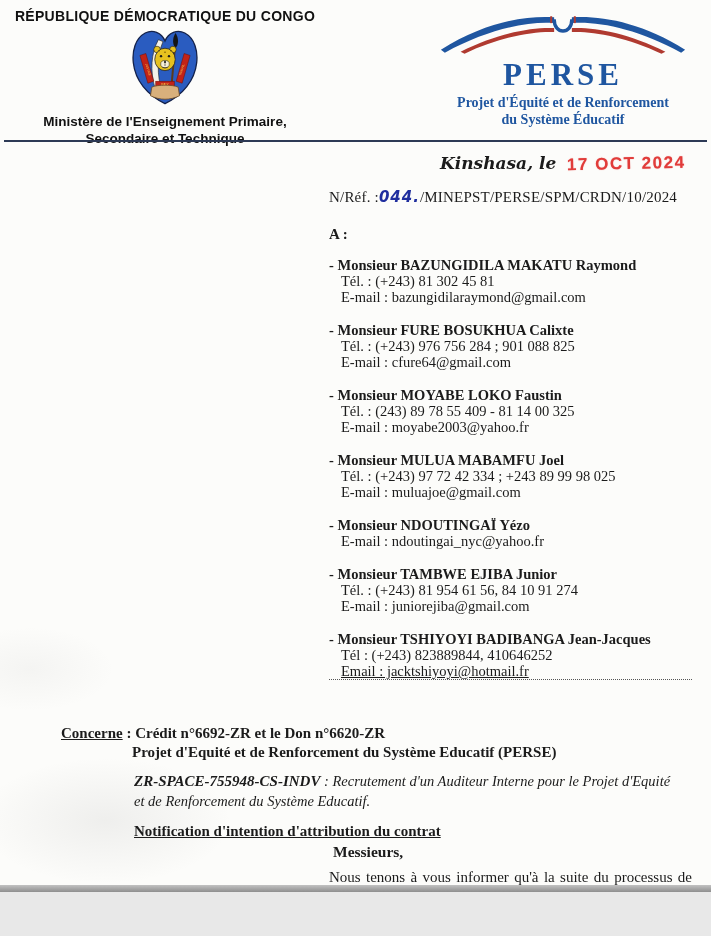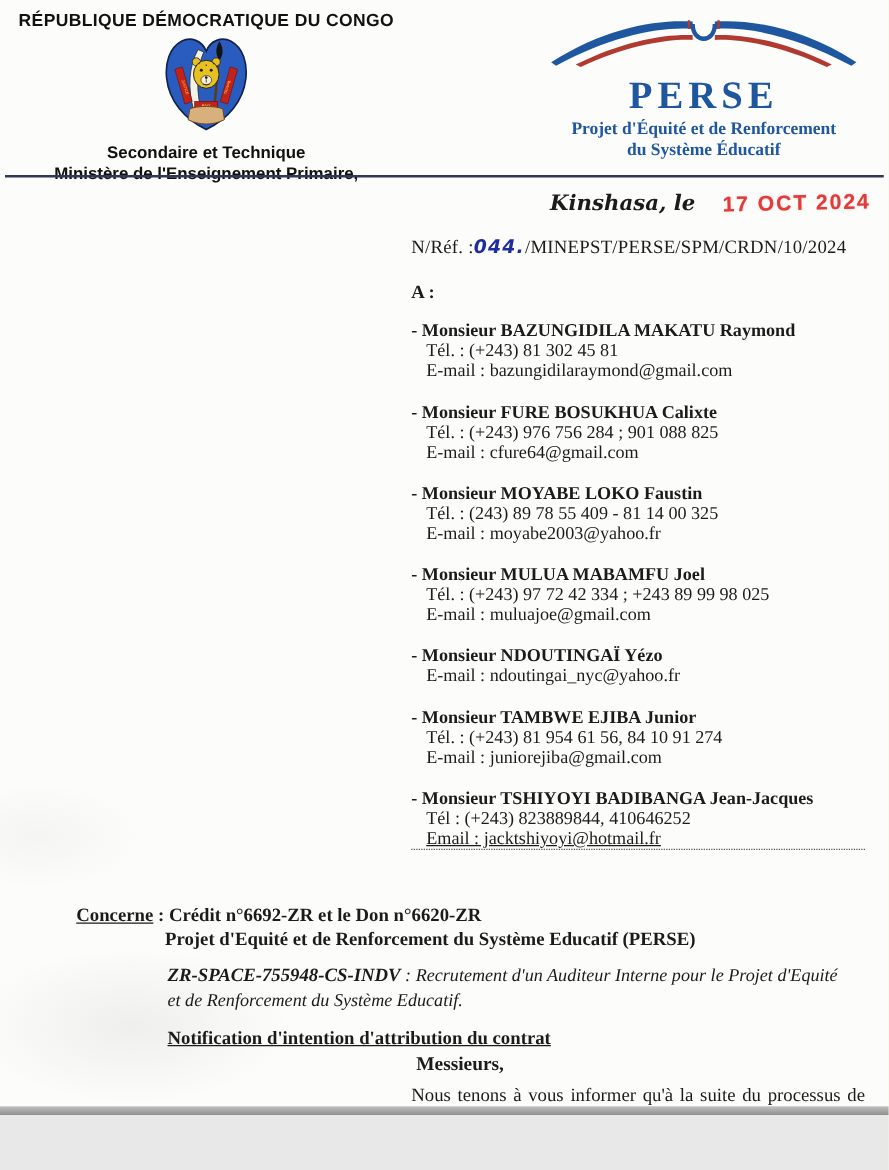--- a/index.html
+++ b/index.html
@@ -28,21 +28,21 @@
   .ministry { font-size: 13.5px; font-weight: bold; line-height: 17px; color:#111; }
   .hdr-right {
     position: absolute; left: 420px; top: 8px; width: 286px;
     text-align: center;
     font-family: Liberation Serif, serif;
   }
   .perse-word { font-size: 31px; font-weight: bold; letter-spacing: 4px; color: #1f56a0; line-height: 32px; margin-top: 1px; }
   .perse-tag { font-size: 14px; font-weight: bold; color: #1f56a0; line-height: 17px; margin-top: 3px; }
   .hdr-rule { position: absolute; left: 4px; top: 140px; width: 703px; height: 2px; background: #2d3a55; }
   
-  .dateline { position: absolute; left: 440px; top: 153px; display: flex; align-items: baseline; gap: 22px; }
+  .dateline { position: absolute; left: 440px; top: 153px; display: flex; align-items: baseline; gap: 11px; }
   .kinshasa { font-family: "DejaVu Serif", serif; font-style: italic; font-weight: bold; font-size: 17px; }
   .stamp {
     font-family: "Liberation Sans", sans-serif; font-weight: 800; font-size: 17px;
     color: #e13c3a; letter-spacing: 1.5px; transform: rotate(-1.2deg);
     text-shadow: 0 0 1px rgba(225,60,58,.55);
   }
   .refline { position: absolute; left: 329px; top: 188px; font-size: 15px; letter-spacing: .2px; }
   .ref-handwritten {
     font-family: "DejaVu Sans", sans-serif; font-style: italic; font-weight: bold;
     color: #1f2e9e; font-size: 15px; letter-spacing: 1px; margin-top: 36px;
@@ -107,22 +107,22 @@
       <path d="M88,40 L79,37 L67,79 L76,82 Z" fill="#c22318" stroke="#6d1009" stroke-width=".8"></path>
       <rect x="36" y="79" width="28" height="8" fill="#c22318" stroke="#6d1009" stroke-width=".8"></rect>
       <text x="23" y="62" font-size="4.5" fill="#ffd94d" font-family="Liberation Sans, sans-serif" transform="rotate(72 23 62)" text-anchor="middle">JUSTICE</text>
       <text x="50" y="85.5" font-size="5" fill="#ffd94d" font-family="Liberation Sans, sans-serif" text-anchor="middle">PAIX</text>
       <text x="77" y="62" font-size="4.5" fill="#ffd94d" font-family="Liberation Sans, sans-serif" transform="rotate(-72 77 62)" text-anchor="middle">TRAVAIL</text>
 
       <path d="M30,88 C38,84 62,84 70,88 L72,101 C58,108 42,108 28,101 Z" fill="#d8b07c" stroke="#6a4a24" stroke-width="1.2"></path>
     </svg>
 
     <div class="ministry">
+      <div>Ministère de l'Enseignement Primaire,</div>
       <div>Secondaire et Technique</div>
-      <div>Ministère de l'Enseignement Primaire,</div>
     </div>
   </div>
 
   <div class="hdr-right">
     <svg width="256" height="46" viewBox="0 0 260 46">
       <path d="M6,42 C50,14 92,7 121,9 L121,15 C94,13 54,21 10,45 Z" fill="#1f56a0"></path>
       <path d="M254,42 C210,14 168,7 139,9 L139,15 C166,13 206,21 250,45 Z" fill="#1f56a0"></path>
       <path d="M26,44 C64,25 98,19 121,20 L121,24 C100,23 66,29 30,46 Z" fill="#b03a30"></path>
       <path d="M234,44 C196,25 162,19 139,20 L139,24 C160,23 194,29 230,46 Z" fill="#b03a30"></path>
       <path d="M121,11 C121,27 139,27 139,11" fill="none" stroke="#1f56a0" stroke-width="3.5"></path>

